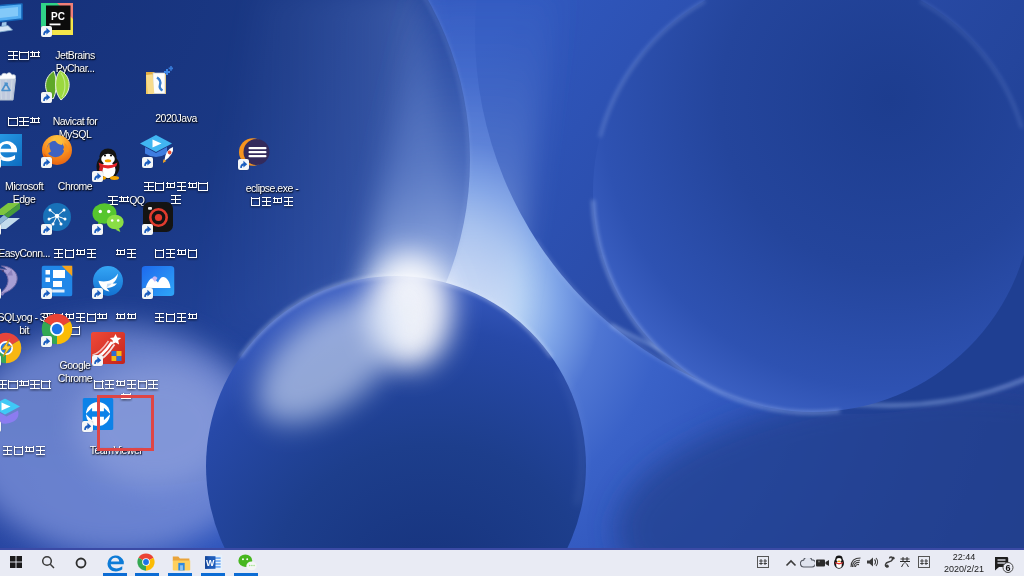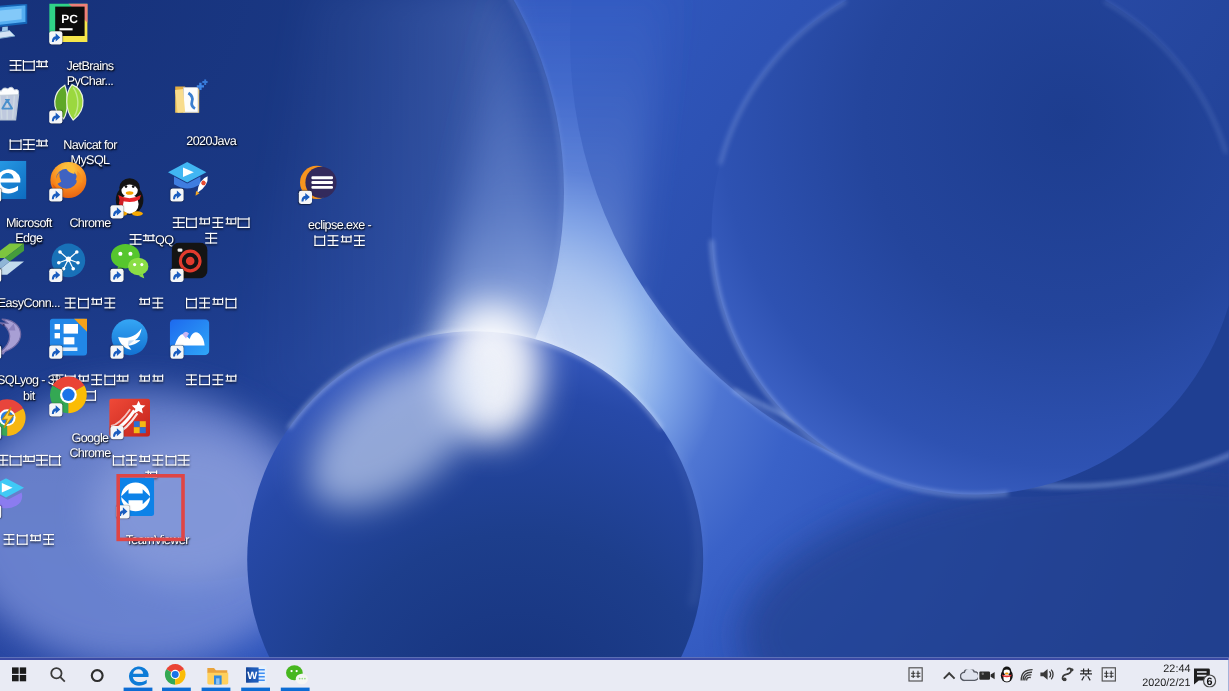--- a/index.html
+++ b/index.html
@@ -7,21 +7,21 @@
 .ic{position:absolute;width:72px;display:flex;flex-direction:column;}
 .g{position:relative;width:36px;height:32px}
 .g svg{position:absolute;left:50%;top:50%;transform:translate(-50%,-50%)}
 .lbl{margin-top:14px;font-size:10.5px;letter-spacing:-0.5px;line-height:13px;color:#fff;text-align:center;white-space:pre-line;text-shadow:0 1px 2px rgba(0,0,0,.85),1px 1px 1px rgba(0,0,0,.7)}
 .sc{position:absolute;left:2px;bottom:-2px;width:11px;height:11px;background:#f4f6f8;border-radius:2px;box-shadow:0 0 1px rgba(0,0,0,.5)}
 .sc svg{position:absolute;left:1px;top:1px;transform:none}
 #redbox{position:absolute;left:97px;top:395px;width:57px;height:56px;border:3px solid #df4545;box-sizing:border-box}
 #bar{position:absolute;left:0;top:548px;width:1024px;height:28px;background:#e9ebf4;border-top:2px solid #3b4aa5;box-sizing:border-box}
 .ul{position:absolute;top:23px;height:3px;background:#0c6cd4}
 .tray{position:absolute;font-size:11px;color:#1c1c1c}
-#clock{position:absolute;left:936px;top:1px;width:56px;text-align:right;font-size:9px;color:#1a1a1a;line-height:12px}
+#clock{position:absolute;left:936px;top:1px;width:56px;text-align:center;font-size:9px;color:#1a1a1a;line-height:12px}
 .cj{display:inline-block;width:9.5px;height:9.5px;margin:0 .7px;vertical-align:-1px;filter:drop-shadow(0 1px 1px rgba(0,0,0,.8));background-repeat:no-repeat}
 .ca{background-image:linear-gradient(#fff,#fff),linear-gradient(#fff,#fff),linear-gradient(#fff,#fff),linear-gradient(#fff,#fff);background-size:100% 1.2px,100% 1.2px,100% 1.2px,1.2px 100%;background-position:0 0,0 4px,0 8.3px,4.2px 0}
 .cb{background-image:linear-gradient(#fff,#fff),linear-gradient(#fff,#fff),linear-gradient(#fff,#fff),linear-gradient(#fff,#fff);background-size:1.2px 100%,1.2px 100%,100% 1.2px,100% 1.2px;background-position:0 0,8.3px 0,0 1.5px,0 8.3px}
 .cc{background-image:linear-gradient(#fff,#fff),linear-gradient(#fff,#fff),linear-gradient(#fff,#fff),linear-gradient(#fff,#fff),linear-gradient(#fff,#fff);background-size:100% 1.2px,1.2px 55%,1.2px 55%,100% 1.2px,1.2px 45%;background-position:0 1px,1.5px 0,8.3px 0,0 5.5px,4.2px 55%}
 </style></head>
 <body>
 <svg id="wall" width="1024" height="548" viewBox="0 0 1024 548">
 <defs>
 <radialGradient id="bg" gradientUnits="userSpaceOnUse" cx="440" cy="300" r="620">
 <stop offset="0" stop-color="#f2f7fe"></stop>
@@ -260,21 +260,21 @@
         </g>
       </svg>
       <span class="sc">
         <svg width="9" height="9" viewBox="0 0 9 9">
           <path d="M1.2 8 Q1.2 3.6 4.4 3.2 L4.4 0.8 L8.2 4.2 L4.4 7.6 L4.4 5.4 Q2.9 5.6 2.8 8 Z" fill="#1a5dbf"></path>
         </svg>
       </span>
     </div>
     <div class="lbl"><span class="cj ca"></span><span class="cj cb"></span><span class="cj cc"></span><span class="cj ca"></span><span class="cj cc"></span><span class="cj cb"></span><br><span class="cj ca"></span></div>
   </div>
-<div class="ic" style="left:247px;top:136px">
+<div class="ic" style="left:236px;top:136px">
     <div class="g">
       <svg width="32" height="30" viewBox="0 0 32 30">
         <circle cx="14.8" cy="15" r="13.8" fill="#f7941e"></circle>
         <circle cx="18.5" cy="15" r="13" fill="#332a5c"></circle>
         <g fill="#fff">
           <rect x="10.5" y="9.9" width="18" height="2.4" rx="1"></rect>
           <rect x="10.5" y="13.9" width="18" height="2.4" rx="1"></rect>
           <rect x="10.5" y="17.9" width="18" height="2.4" rx="1"></rect>
         </g>
       </svg>
@@ -519,21 +519,21 @@
         <polygon points="12.5,4 21.5,8 12.5,12" fill="#fff"></polygon>
       </svg>
       <span class="sc">
         <svg width="9" height="9" viewBox="0 0 9 9">
           <path d="M1.2 8 Q1.2 3.6 4.4 3.2 L4.4 0.8 L8.2 4.2 L4.4 7.6 L4.4 5.4 Q2.9 5.6 2.8 8 Z" fill="#1a5dbf"></path>
         </svg>
       </span>
     </div>
     <div class="lbl"><span class="cj ca"></span><span class="cj cb"></span><span class="cj cc"></span><span class="cj ca"></span></div>
   </div>
-<div class="ic" style="left:95px;top:398px">
+<div class="ic" style="left:80px;top:398px">
     <div class="g">
       <svg width="31" height="32" viewBox="0 0 31 32">
         <rect width="31" height="32" rx="2" fill="#0c82e8"></rect>
         <circle cx="15.5" cy="16" r="12" fill="#fff"></circle>
         <path d="M3.2 16 L9.6 9.8 V13.2 H21.4 V9.8 L27.8 16 L21.4 22.2 V18.8 H9.6 V22.2 Z" fill="#0c82e8"></path>
       </svg>
       <span class="sc">
         <svg width="9" height="9" viewBox="0 0 9 9">
           <path d="M1.2 8 Q1.2 3.6 4.4 3.2 L4.4 0.8 L8.2 4.2 L4.4 7.6 L4.4 5.4 Q2.9 5.6 2.8 8 Z" fill="#1a5dbf"></path>
         </svg>

